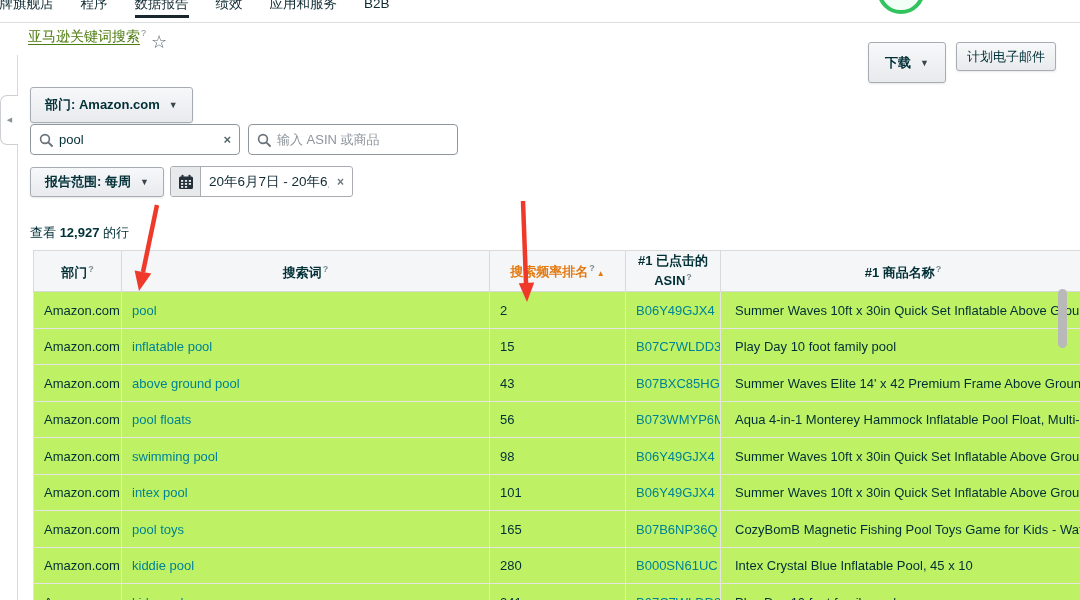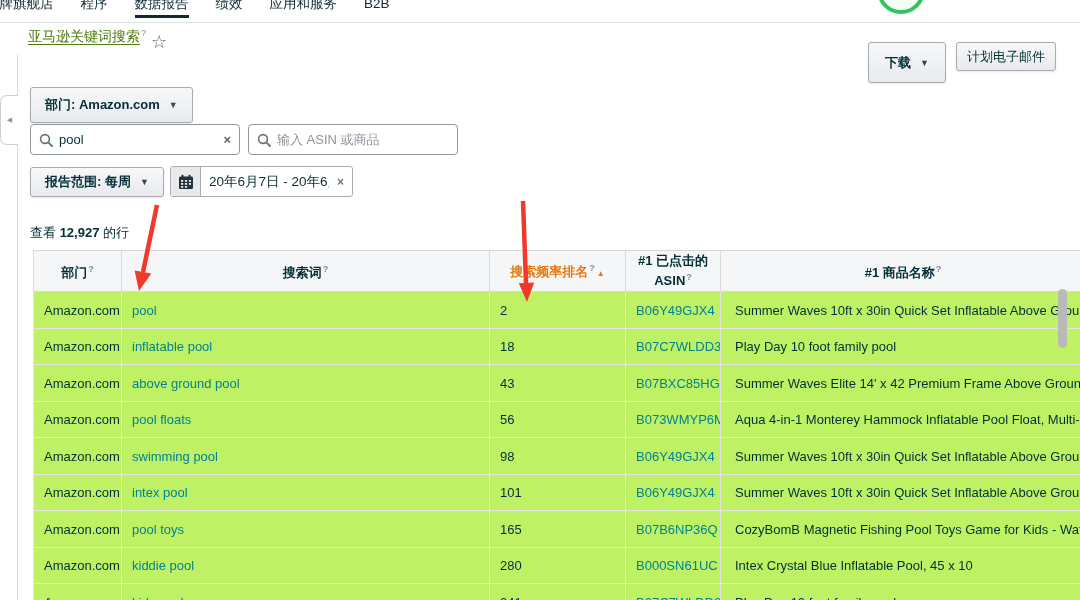--- a/index.html
+++ b/index.html
@@ -183,21 +183,21 @@
     <td class="c-dept">Amazon.com</td>
     <td class="c-term"><a class="tlink">pool</a></td>
     <td class="c-rank">2</td>
     <td class="c-asin"><a class="tlink">B06Y49GJX4</a></td>
     <td class="c-prod">Summer Waves 10ft x 30in Quick Set Inflatable Above Ground Pool</td>
   </tr>
 
   <tr>
     <td class="c-dept">Amazon.com</td>
     <td class="c-term"><a class="tlink">inflatable pool</a></td>
-    <td class="c-rank">18</td>
+    <td class="c-rank">15</td>
     <td class="c-asin"><a class="tlink">B07C7WLDD3</a></td>
     <td class="c-prod">Play Day 10 foot family pool</td>
   </tr>
 
   <tr>
     <td class="c-dept">Amazon.com</td>
     <td class="c-term"><a class="tlink">above ground pool</a></td>
     <td class="c-rank">43</td>
     <td class="c-asin"><a class="tlink">B07BXC85HG</a></td>
     <td class="c-prod">Summer Waves Elite 14' x 42 Premium Frame Above Ground Swimming Pool</td>

